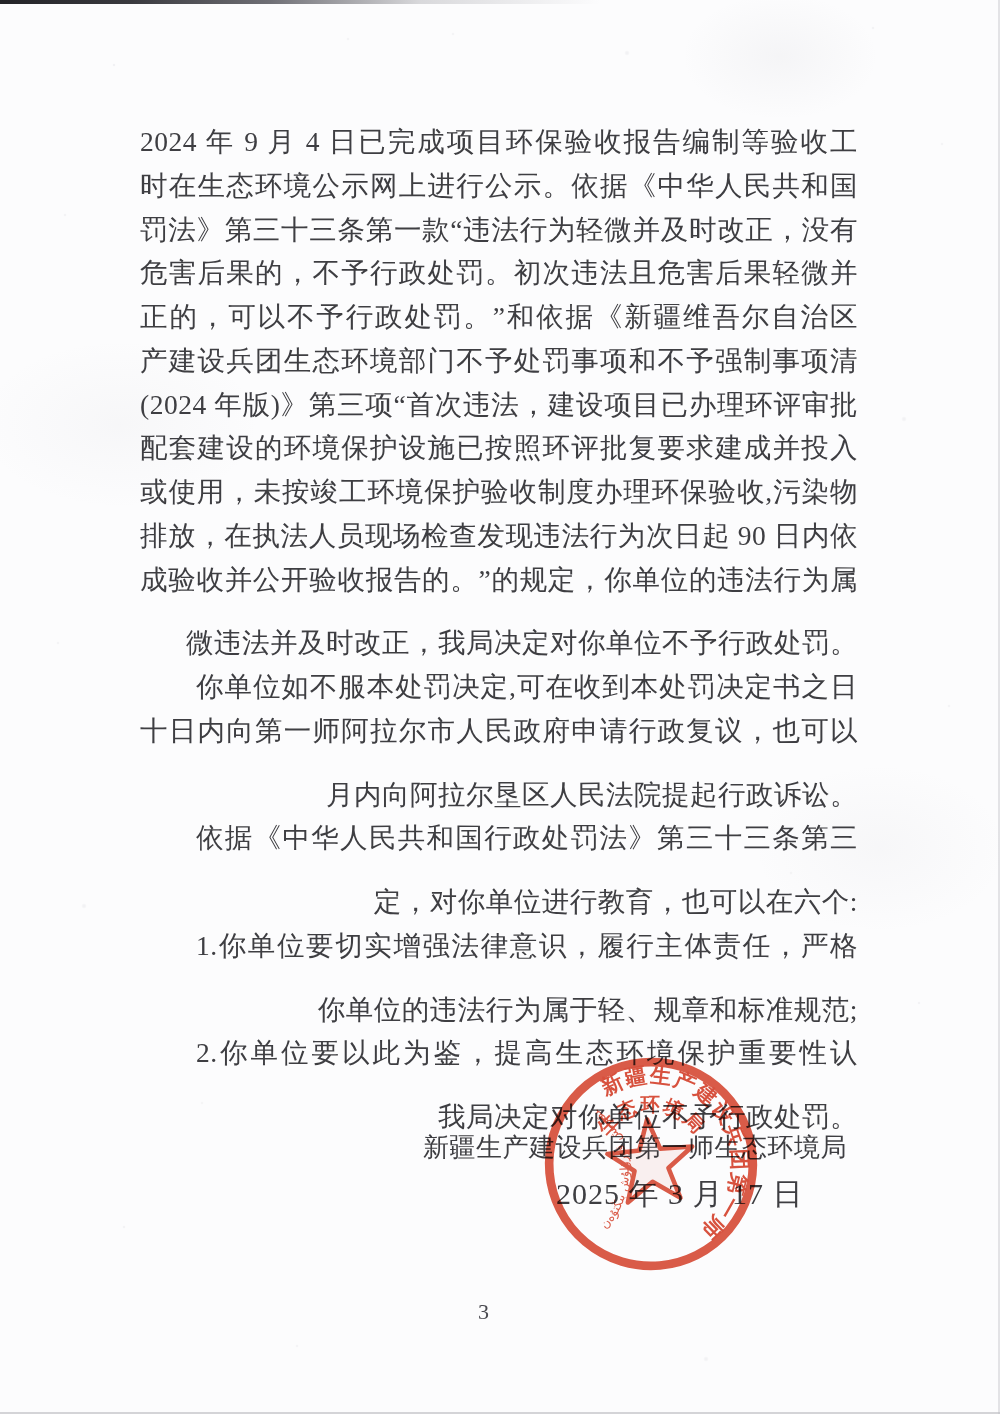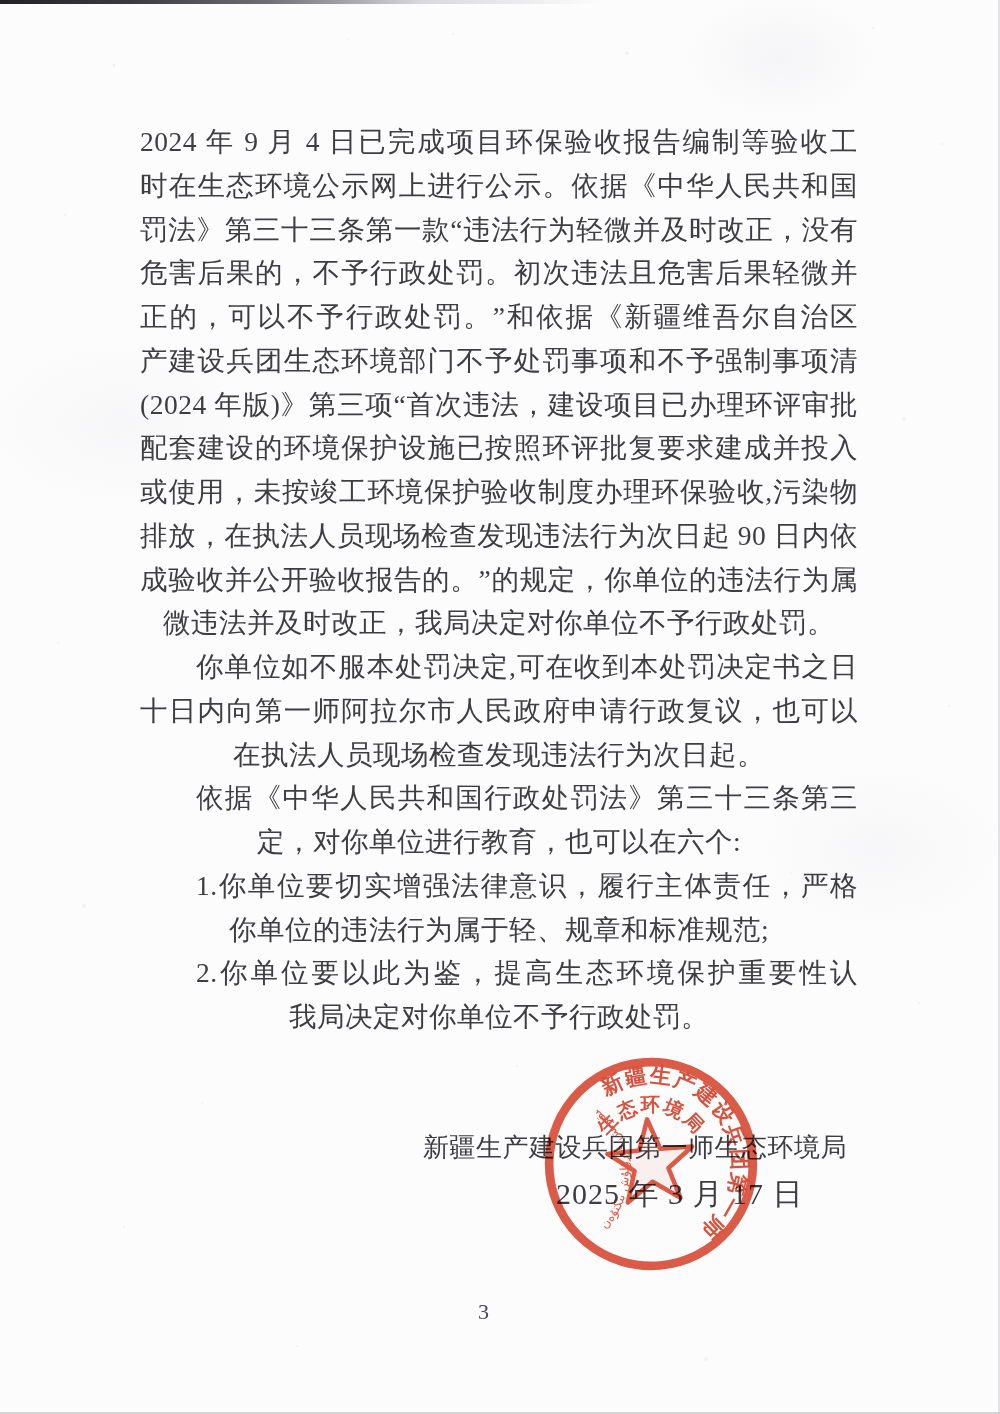--- a/index.html
+++ b/index.html
@@ -34,21 +34,21 @@
   }
   .body-block{
     position:absolute;left:140px;top:120px;width:718px;
     color:#3e3e42;font-size:27.5px;letter-spacing:0.5px;
   }
   .line{
     height:43.75px;line-height:43.75px;overflow:hidden;
     text-align:justify;text-justify:inter-character;
   }
   .line.j::after{content:"";display:inline-block;width:100%;height:0;vertical-align:top;}
-  .line.left{text-align:center;}
+  .line.left{text-align:right;margin-top:20px;}
   .line.ind{text-indent:56px;}
   .sig-agency{
     position:absolute;left:423px;top:1130px;width:420px;
     font-size:26px;line-height:36px;color:#3e3e42;letter-spacing:0.5px;white-space:nowrap;
   }
   .sig-date{
     position:absolute;left:556px;top:1176px;
     font-size:30px;line-height:36px;color:#3e3e42;letter-spacing:1px;white-space:nowrap;
   }
   .page-number{
@@ -80,21 +80,21 @@
     <div class="line j">正的，可以不予行政处罚。”和依据《新疆维吾尔自治区 新疆生</div>
     <div class="line j">产建设兵团生态环境部门不予处罚事项和不予强制事项清单</div>
     <div class="line j">(2024 年版)》第三项“首次违法，建设项目已办理环评审批手续，</div>
     <div class="line j">配套建设的环境保护设施已按照环评批复要求建成并投入生产</div>
     <div class="line j">或使用，未按竣工环境保护验收制度办理环保验收,污染物达标</div>
     <div class="line j">排放，在执法人员现场检查发现违法行为次日起 90 日内依法完</div>
     <div class="line j">成验收并公开验收报告的。”的规定，你单位的违法行为属于轻</div>
     <div class="line left">微违法并及时改正，我局决定对你单位不予行政处罚。</div>
     <div class="line j ind">你单位如不服本处罚决定,可在收到本处罚决定书之日起六</div>
     <div class="line j">十日内向第一师阿拉尔市人民政府申请行政复议，也可以在六个</div>
-    <div class="line left">在执法人员现场检查发现违法行为次日起。</div>
+    <div class="line left">月内向阿拉尔垦区人民法院提起行政诉讼。</div>
     <div class="line j ind">依据《中华人民共和国行政处罚法》第三十三条第三款的规</div>
     <div class="line left">定，对你单位进行教育，也可以在六个:</div>
     <div class="line j ind">1.你单位要切实增强法律意识，履行主体责任，严格落实生</div>
     <div class="line left">你单位的违法行为属于轻、规章和标准规范;</div>
     <div class="line j ind">2.你单位要以此为鉴，提高生态环境保护重要性认识，提升</div>
     <div class="line left">我局决定对你单位不予行政处罚。</div>
   </main>
 
   <div class="sig-agency">新疆生产建设兵团第一师生态环境局</div>
   <div class="sig-date">2025 年 3 月 17 日</div>

